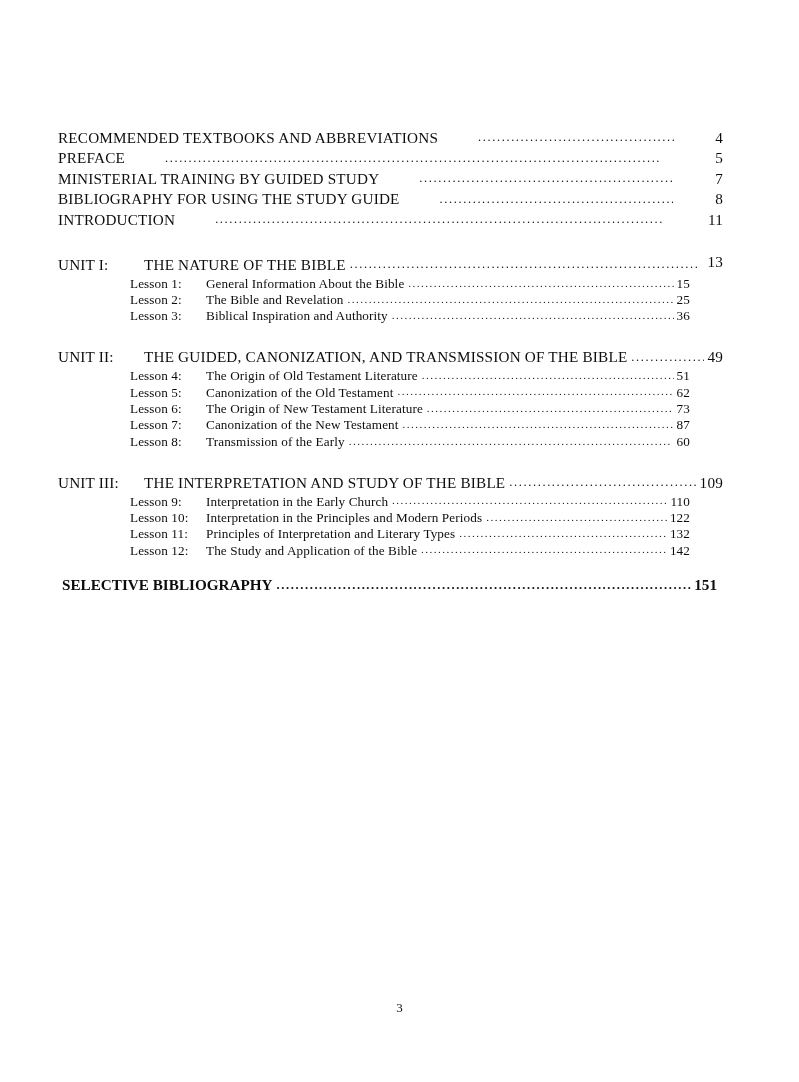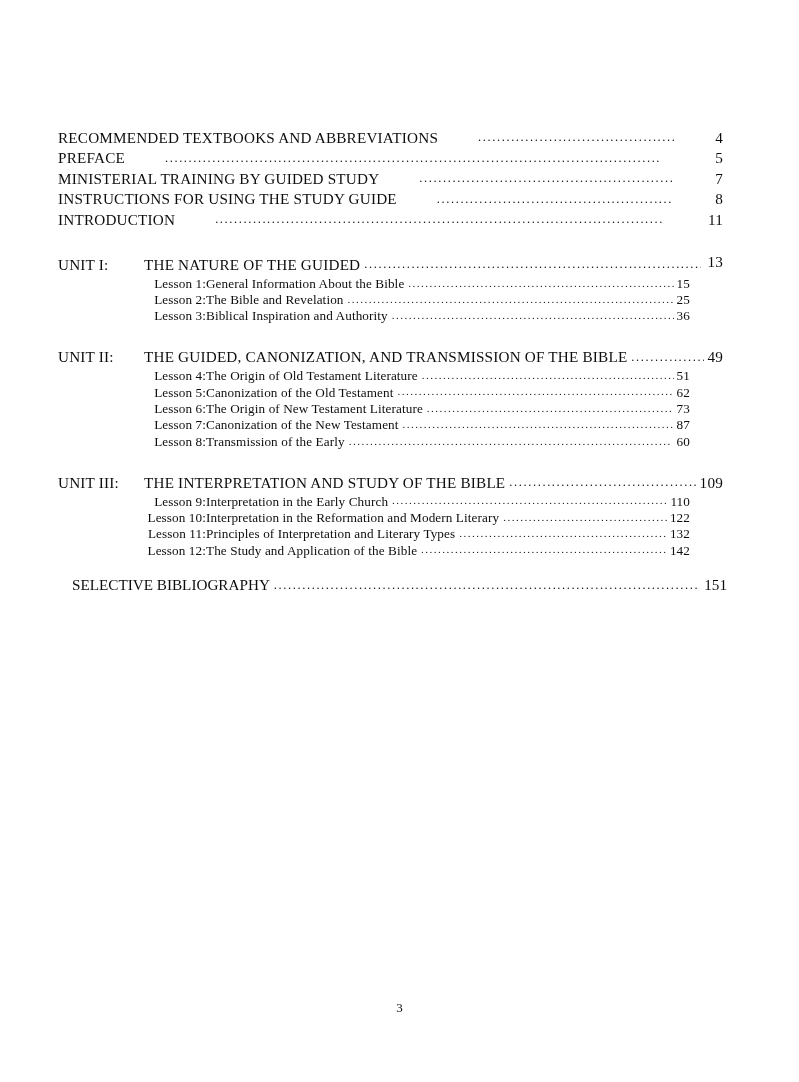--- a/index.html
+++ b/index.html
@@ -101,39 +101,39 @@
   }
   .lesson-row {
     font-size: 13.2px;
     letter-spacing: 0.1px;
     margin-bottom: 2.5px;
   }
   .lesson-row .les {
     width: 76px;
     flex: 0 0 76px;
     white-space: nowrap;
-    text-align: right;
   }
   .lesson-row .dots {
     font-size: 11px;
     letter-spacing: 1.5px;
   }
   .lesson-row .pg {
     width: 28px;
     text-align: right;
   }
 
   
   .u2 .lessons .pg { width: 30px; }
   .u3 .lessons .pg { width: 32px; }
 
   .biblio {
     margin-top: 20px;
-    margin-left: 14px;
+    margin-left: 4px;
     width: 655px;
+    font-weight: bold;
   }
   .biblio .row {
     font-size: 15.2px;
   }
   .biblio .pg {
     width: 40px;
   }
 
   .folio {
     position: absolute;
@@ -166,36 +166,36 @@
         <span class="pg">5</span>
       </div>
 
       <div class="row">
         <span class="lbl">MINISTERIAL TRAINING BY GUIDED STUDY</span>
         <span class="dots">......................................................................................................................................................</span>
         <span class="pg">7</span>
       </div>
 
       <div class="row">
-        <span class="lbl">INSTRUCTIONS FOR USING THE STUDY GUIDE</span>
+        <span class="lbl">BIBLIOGRAPHY FOR USING THE STUDY GUIDE</span>
         <span class="dots">......................................................................................................................................................</span>
         <span class="pg">8</span>
       </div>
 
       <div class="row">
         <span class="lbl">INTRODUCTION</span>
         <span class="dots">......................................................................................................................................................</span>
         <span class="pg">11</span>
       </div>
     </div>
 
     <div class="unit-block u1">
       <div class="row unit-row u1">
         <span class="unit-no">UNIT I:</span>
-        <span class="lbl">THE NATURE OF THE GUIDED</span>
+        <span class="lbl">THE NATURE OF THE BIBLE</span>
         <span class="dots">......................................................................................................................................................</span>
         <span class="pg">13</span>
       </div>
 
       <div class="lessons">
         <div class="row lesson-row">
           <span class="les">Lesson 1:</span>
           <span class="lbl">General Information About the Bible</span>
           <span class="dots">......................................................................................................................................................</span>
           <span class="pg">15</span>
@@ -267,21 +267,21 @@
 
       <div class="lessons">
         <div class="row lesson-row">
           <span class="les">Lesson  9:</span>
           <span class="lbl">Interpretation in the Early Church</span>
           <span class="dots">......................................................................................................................................................</span>
           <span class="pg">110</span>
         </div>
         <div class="row lesson-row">
           <span class="les">Lesson 10:</span>
-          <span class="lbl">Interpretation in the Reformation and Modern Literary</span>
+          <span class="lbl">Interpretation in the Principles and Modern Periods</span>
           <span class="dots">......................................................................................................................................................</span>
           <span class="pg">122</span>
         </div>
         <div class="row lesson-row">
           <span class="les">Lesson 11:</span>
           <span class="lbl">Principles of Interpretation and Literary Types</span>
           <span class="dots">......................................................................................................................................................</span>
           <span class="pg">132</span>
         </div>
         <div class="row lesson-row">

